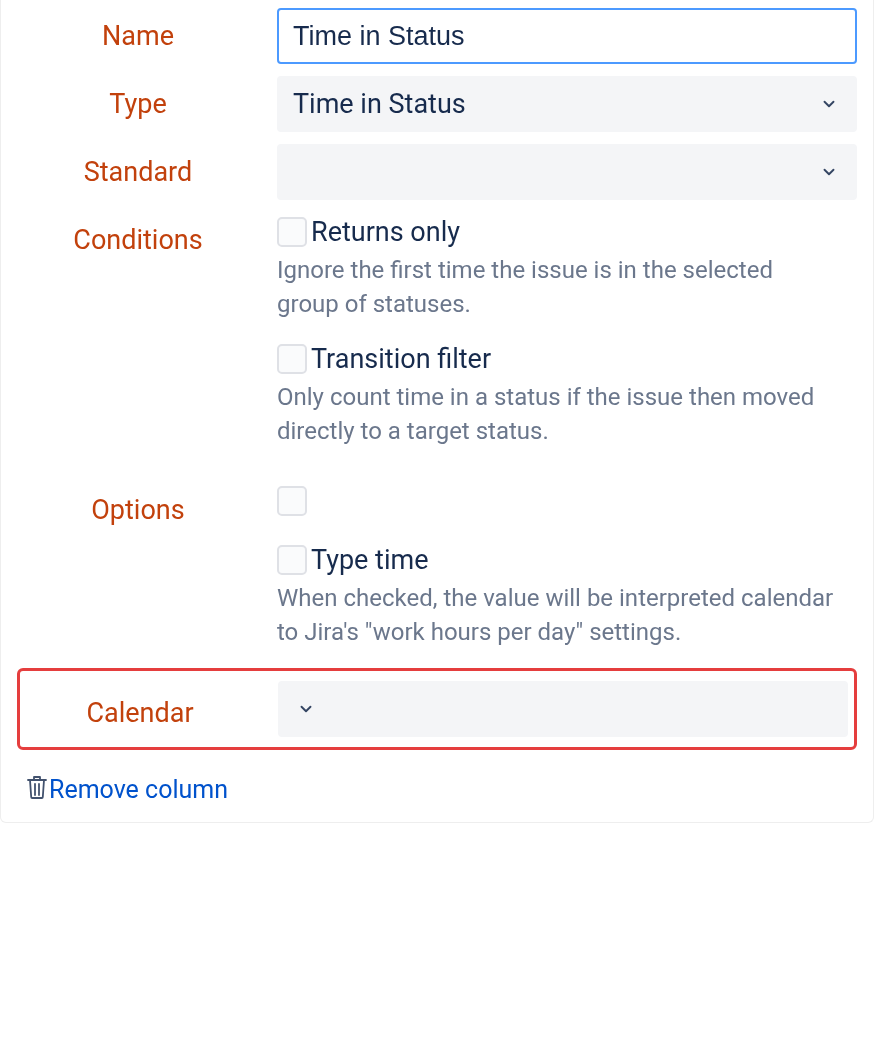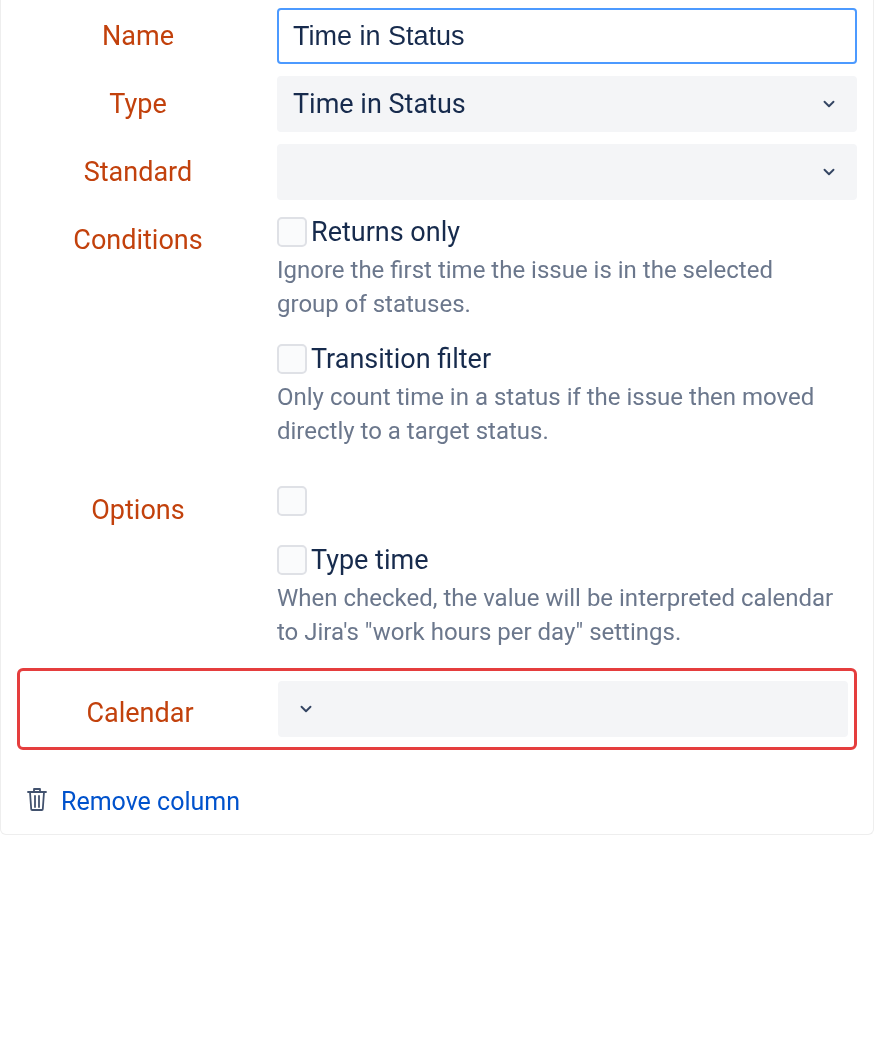--- a/index.html
+++ b/index.html
@@ -102,24 +102,23 @@
     padding: 10px 6px 10px 0;
     display: flex;
     align-items: center;
     margin-top: -4px;
   }
   .highlight-row .label-col { padding-top: 8px; }
 
   .footer-link {
     display: inline-flex;
     align-items: center;
-    gap: 12px;
     font-size: 25px;
     color: #0052CC;
-    margin-top: 36px;
+    margin-top: 24px;
     margin-left: 8px;
     cursor: pointer;
   }
   .trash svg { width: 24px; height: 26px; }
   .trash path, .trash rect, .trash line { stroke: #42526E; stroke-width: 1.8; fill: none; stroke-linecap: round; stroke-linejoin: round; }
 </style>
 </head>
 <body>
 
 <div class="panel">

